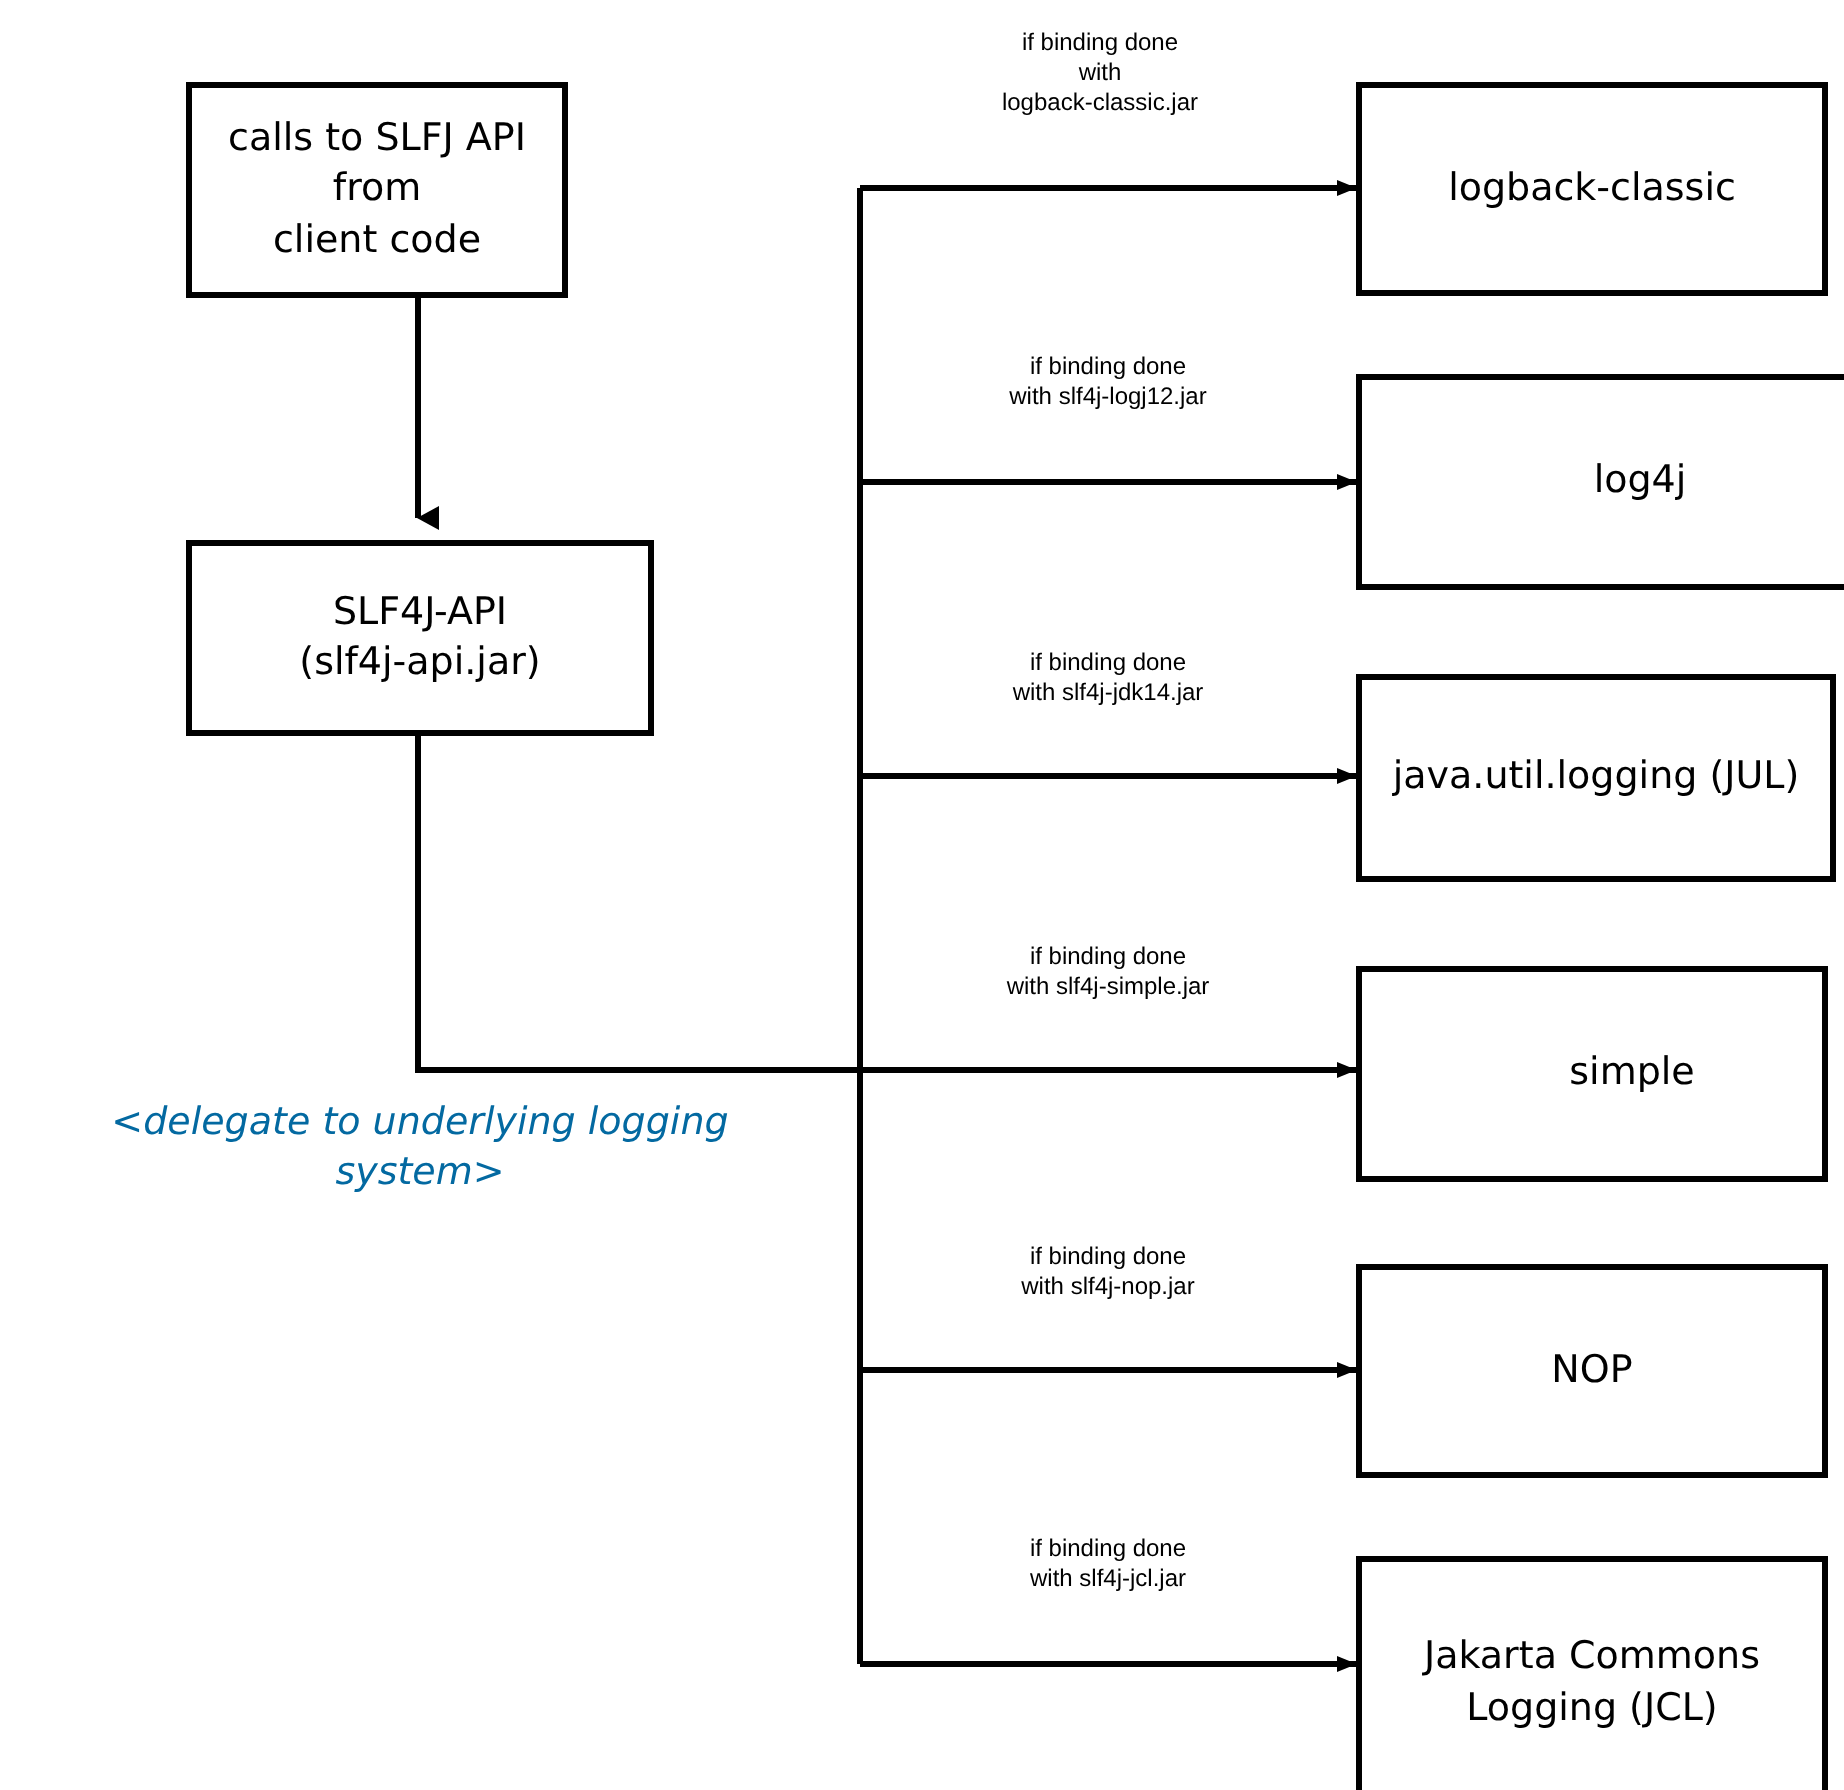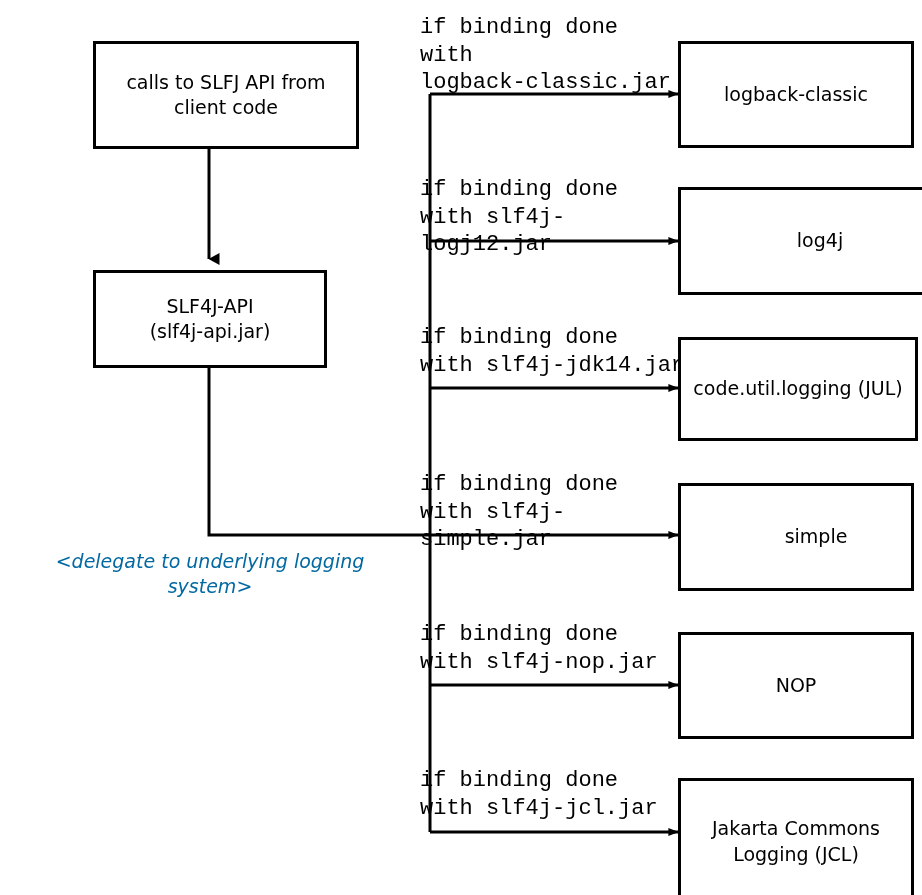--- a/index.html
+++ b/index.html
@@ -39,26 +39,26 @@
     color: #000000;
     font-family: "DejaVu Sans", sans-serif;
   }
   .node .node-text {
     display: block;
     white-space: pre-line;
     padding: 0 2px;
   }
   .edge-label {
     position: absolute;
-    text-align: left;
-    font-size: 22px;
+    text-align: center;
+    font-size: 12px;
     line-height: 1.26;
     color: #000000;
     white-space: pre-line;
-    font-family: Liberation Mono, monospace;
+    font-family: Liberation Sans, sans-serif;
   }
   .note {
     position: absolute;
     text-align: center;
     font-style: italic;
     font-size: 19px;
     line-height: 1.3;
     color: #0369a1;
     white-space: pre-line;
     font-family: "DejaVu Sans", sans-serif;
@@ -86,21 +86,21 @@
     <line x1="430" y1="94" x2="430" y2="832" stroke="#000000" stroke-width="3"></line>
 
     <line x1="430" y1="94" x2="678" y2="94" stroke="#000000" stroke-width="3" marker-end="url(#arrowhead)"></line>
     <line x1="430" y1="241" x2="678" y2="241" stroke="#000000" stroke-width="3" marker-end="url(#arrowhead)"></line>
     <line x1="430" y1="388" x2="678" y2="388" stroke="#000000" stroke-width="3" marker-end="url(#arrowhead)"></line>
     <line x1="430" y1="535" x2="678" y2="535" stroke="#000000" stroke-width="3" marker-end="url(#arrowhead)"></line>
     <line x1="430" y1="685" x2="678" y2="685" stroke="#000000" stroke-width="3" marker-end="url(#arrowhead)"></line>
     <line x1="430" y1="832" x2="678" y2="832" stroke="#000000" stroke-width="3" marker-end="url(#arrowhead)"></line>
   </svg>
 
-  <div class="node" style="left:93px; top:41px; width:266px; height:108px;">
+  <div class="node" style="left:93px; top:41px; width:191px; height:108px;">
     <span class="node-text">calls to SLFJ API from
 client code</span>
   </div>
 
   <div class="node" style="left:93px; top:270px; width:234px; height:98px;">
     <span class="node-text">SLF4J-API
 (slf4j-api.jar)</span>
   </div>
 
   <div class="note" style="left:20px; top:549px; width:380px;">&lt;delegate to underlying logging
@@ -122,21 +122,21 @@
 
   <div class="node" style="left:678px; top:41px; width:236px; height:107px;">
     <span class="node-text">logback-classic</span>
   </div>
 
   <div class="node" style="left:678px; top:187px; width:284px; height:108px;">
     <span class="node-text">log4j</span>
   </div>
 
   <div class="node" style="left:678px; top:337px; width:240px; height:104px;">
-    <span class="node-text">code.util.logging (JUL)</span>
+    <span class="node-text">java.util.logging (JUL)</span>
   </div>
 
   <div class="node" style="left:678px; top:483px; width:236px; height:108px;padding-left:40px;">
     <span class="node-text">simple</span>
   </div>
 
   <div class="node" style="left:678px; top:632px; width:236px; height:107px;">
     <span class="node-text">NOP</span>
   </div>
 

